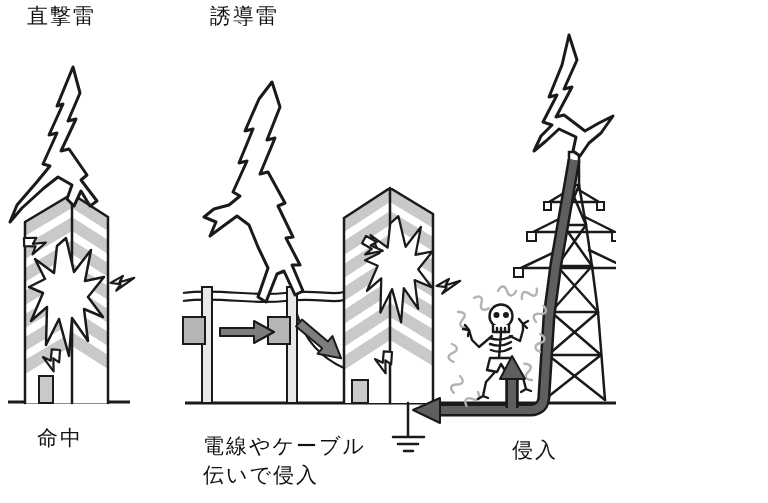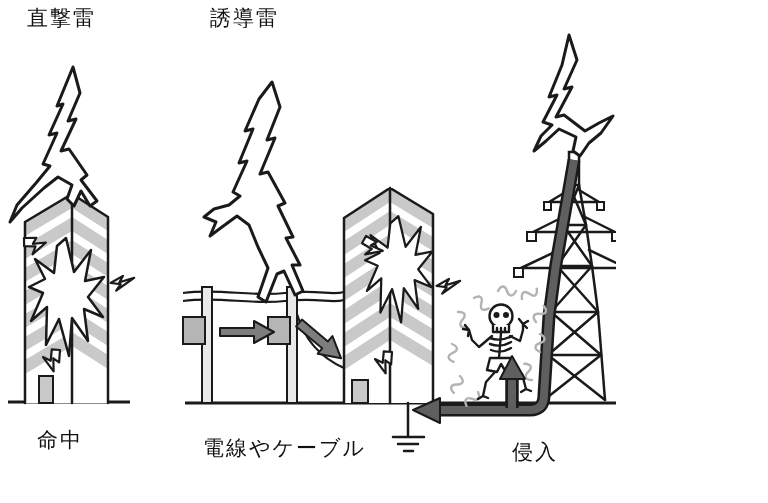--- a/index.html
+++ b/index.html
@@ -1,18 +1,18 @@
 <!DOCTYPE html>
 <html><head>
 <meta charset="utf-8">
 <style>
   html,body{margin:0;padding:0;background:#fff;}
   .stage{
     position:relative;width:616px;height:503px;background:#ffffff;
-    overflow:hidden;font-family:Liberation Sans, sans-serif;
+    overflow:hidden;font-family:Liberation Mono, monospace;
   }
   .stage svg{position:absolute;left:0;top:0;}
   .label{position:absolute;color:#111;font-size:21px;letter-spacing:2px;
          line-height:29px;white-space:nowrap;}
   
   .ink{stroke:#1a1a1a;}
   .band{fill:#c9c9c9;}
   .bolt{fill:#ffffff;stroke:#1a1a1a;stroke-width:3;stroke-linejoin:round;}
   .spark{fill:#ffffff;stroke:#1a1a1a;stroke-width:2.2;stroke-linejoin:round;}
   .star{fill:#ffffff;stroke:#1a1a1a;stroke-width:2.5;stroke-linejoin:round;}
@@ -182,19 +182,20 @@
   </g>
 </svg>
 
 <div class="label" style="left:27px;top:3px">直撃雷</div>
 <div class="label" style="left:210px;top:3px">誘導雷</div>
 
 <div class="label" style="left:37px;top:425px">命中</div>
 
 <div class="label" style="left:203px;top:433px">
   <div>電線やケーブル</div>
+  <div>伝いで侵入</div>
 </div>
 
 <div class="label" style="left:512px;top:437px">
   <div>侵入</div>
 </div>
 
 </div>
 
 </body></html>

